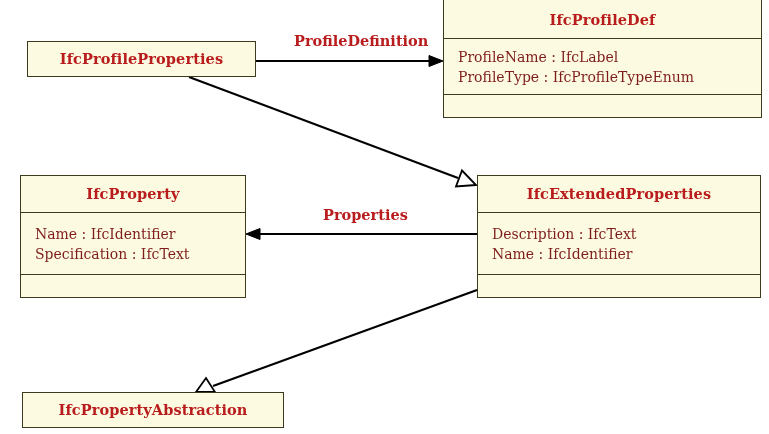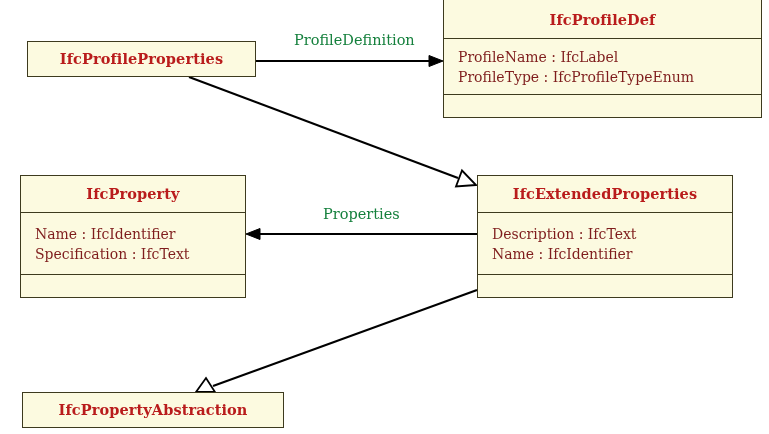--- a/index.html
+++ b/index.html
@@ -44,22 +44,22 @@
   .attr {
     font-size: 14px;
     color: #7f1d1d;
     line-height: 1.45;
     padding-left: 14px;
     white-space: nowrap;
   }
   .edge-label {
     position: absolute;
     font-size: 14.5px;
-    font-weight: normal;
-    color: #15803d;
+    font-weight: bold;
+    color: #b91c1c;
     white-space: nowrap;
     z-index: 8;
     background: transparent;
   }
   svg.edges {
     position: absolute;
     left: 0;
     top: 0;
     width: 769px;
     height: 434px;
@@ -132,21 +132,21 @@
     <div class="compartment" style="height:37px;">
       <div class="class-name">IfcProperty</div>
     </div>
     <div class="compartment divided" style="height:63px;">
       <div class="attr">Name : IfcIdentifier</div>
       <div class="attr">Specification : IfcText</div>
     </div>
     <div class="compartment divided" style="height:23px;"></div>
   </div>
 
-  <div class="uml-class" style="left:477px; top:175px; width:256px; height:123px;">
+  <div class="uml-class" style="left:477px; top:175px; width:284px; height:123px;">
     <div class="compartment" style="height:37px;">
       <div class="class-name">IfcExtendedProperties</div>
     </div>
     <div class="compartment divided" style="height:63px;">
       <div class="attr">Description : IfcText</div>
       <div class="attr">Name : IfcIdentifier</div>
     </div>
     <div class="compartment divided" style="height:23px;"></div>
   </div>
 

